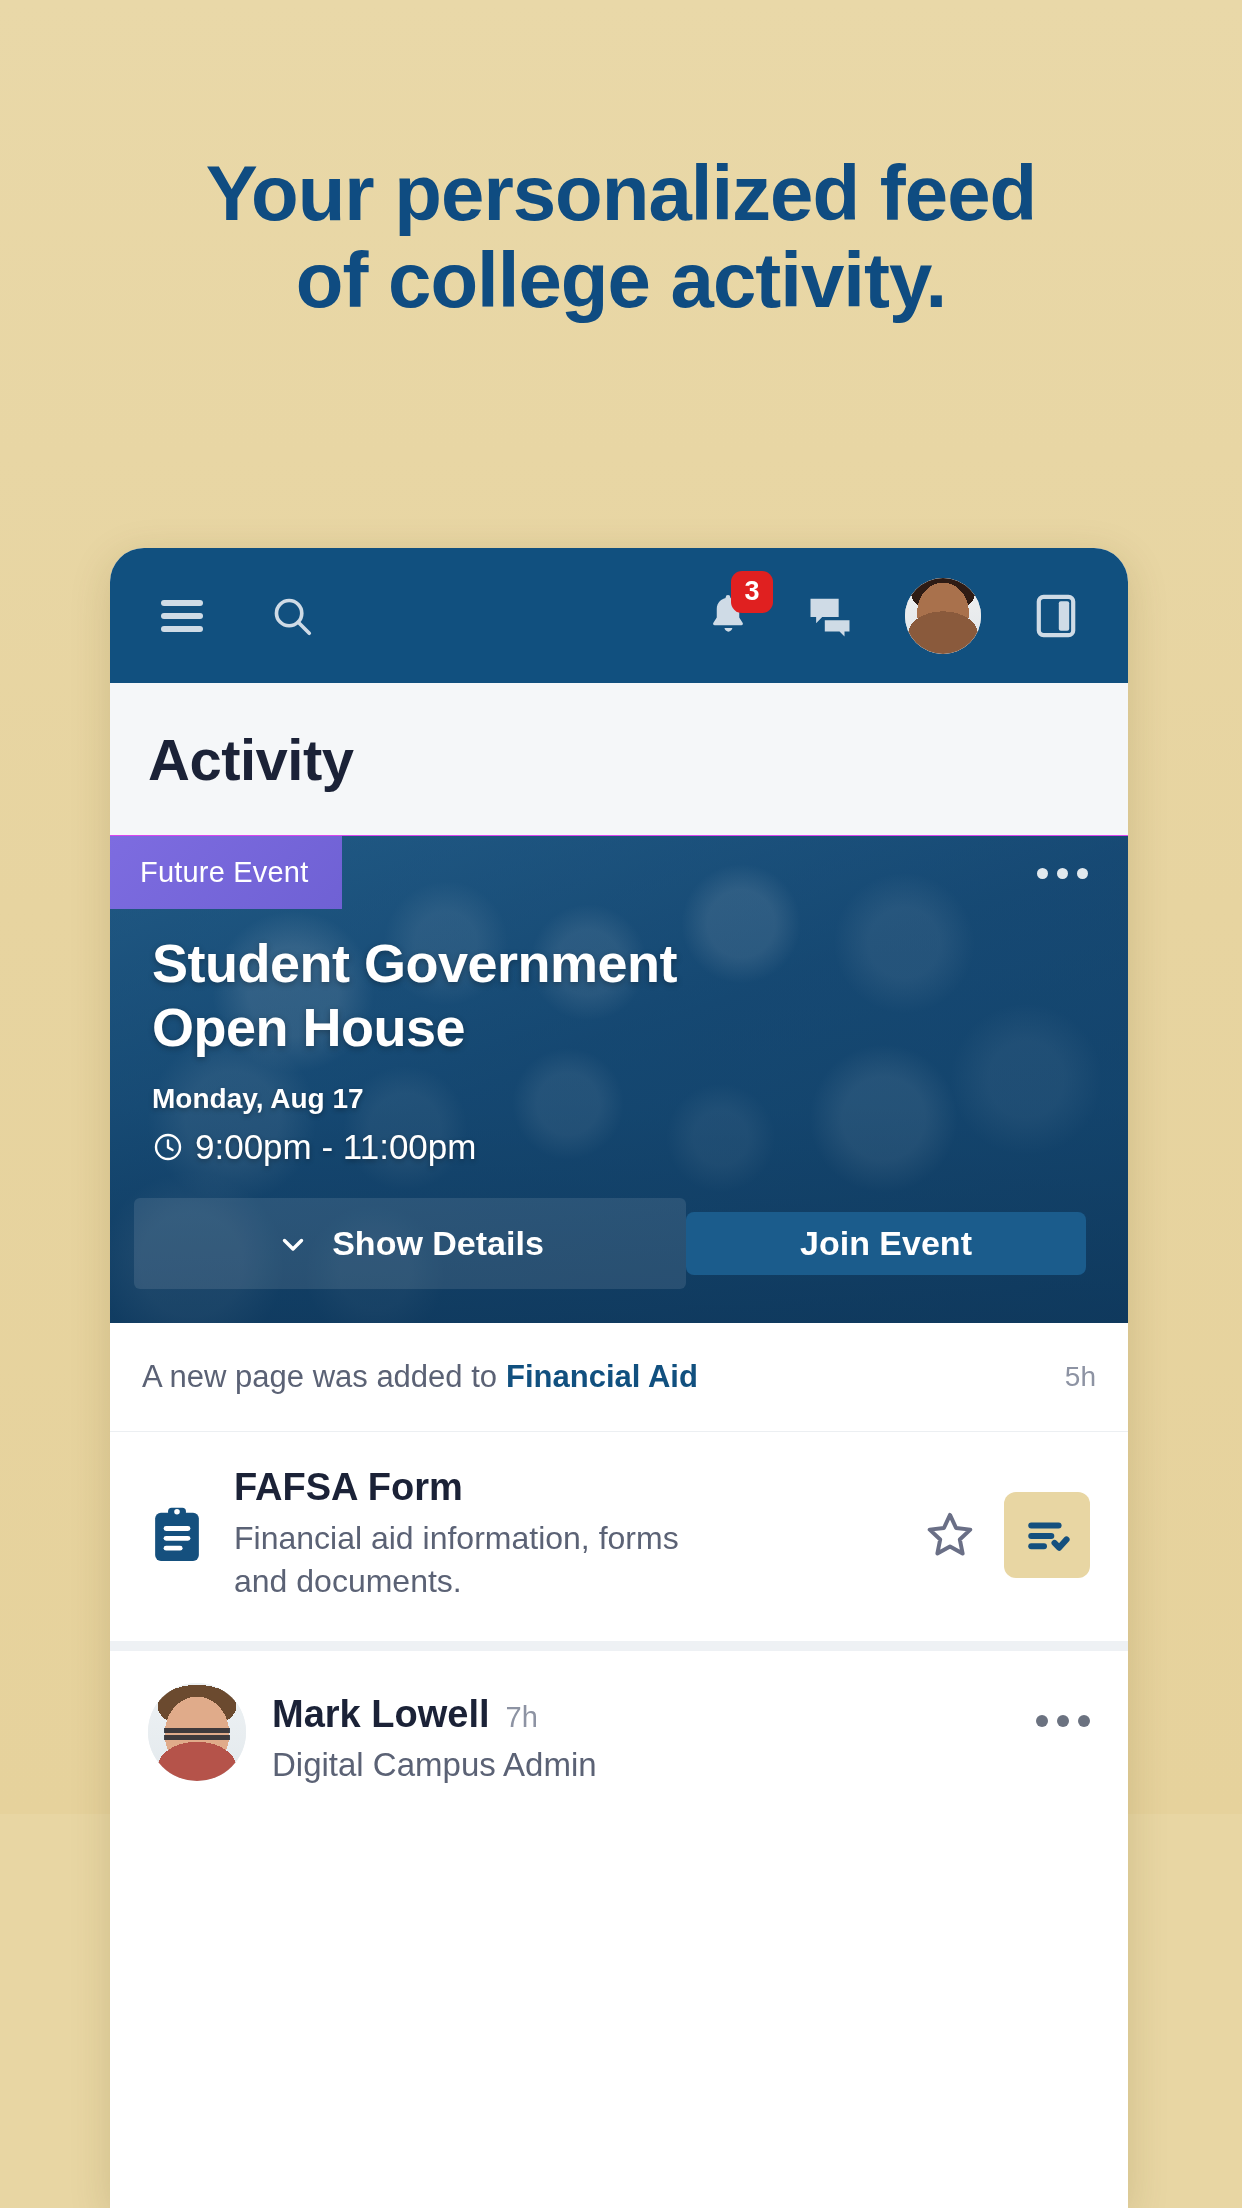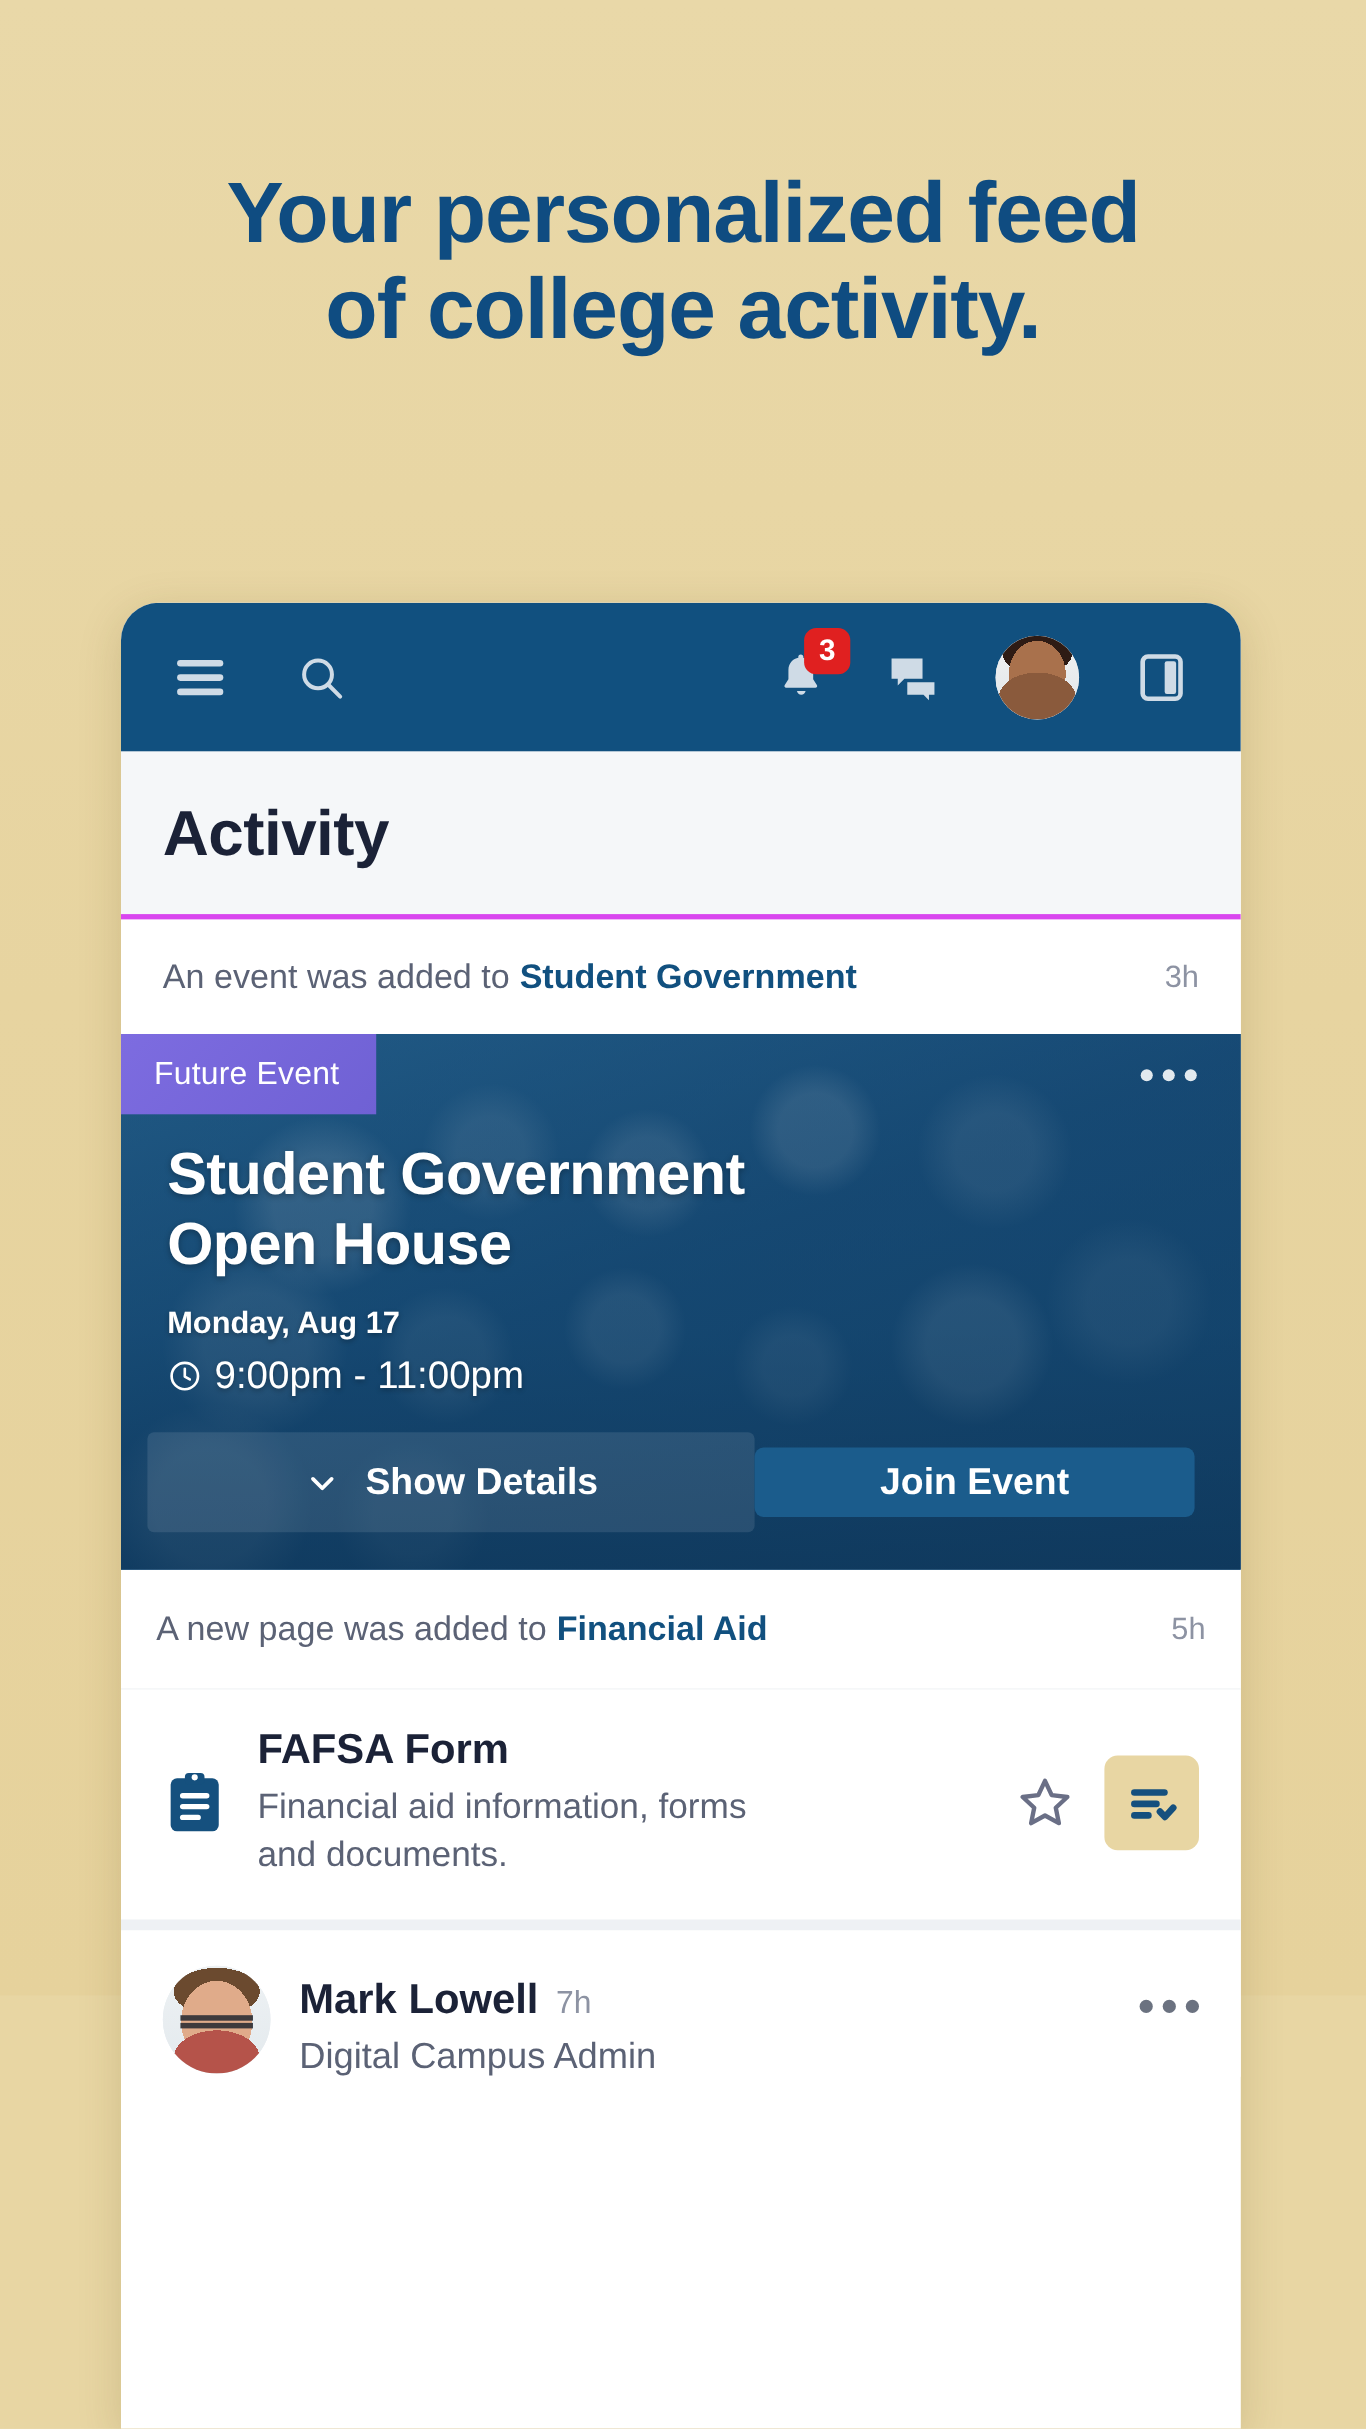--- a/index.html
+++ b/index.html
@@ -90,21 +90,21 @@
     cursor: pointer;
   }
 
   
   .activity-header {
     background: #f5f7f9;
     height: 153px;
     display: flex;
     align-items: center;
     padding: 0 38px;
-    border-bottom: 5px solid #d946ef;
+    border-bottom: 1px solid #d946ef;
   }
   .activity-header h1 {
     font-size: 58px;
     color: #1b2237;
     font-weight: bold;
     letter-spacing: -0.5px;
   }
 
   
   .feed-meta {
@@ -373,25 +373,20 @@
             <rect x="11.4" y="4.6" width="5.2" height="14.8" rx="1" fill="#cfdbe6"></rect>
           </svg>
         </div>
       </div>
     </div>
 
     <div class="activity-header">
       <h1>Activity</h1>
     </div>
 
-    <div class="feed-meta">
-      <span>An event was added to</span>
-      <span class="grp">Student Government</span>
-      <span class="time">3h</span>
-    </div>
 
     <div class="event-card">
       <div class="event-photo"></div>
       <div class="event-scrim"></div>
 
       <div class="future-badge">Future Event</div>
 
       <div class="card-dots">
         <i></i>
           <i></i>

